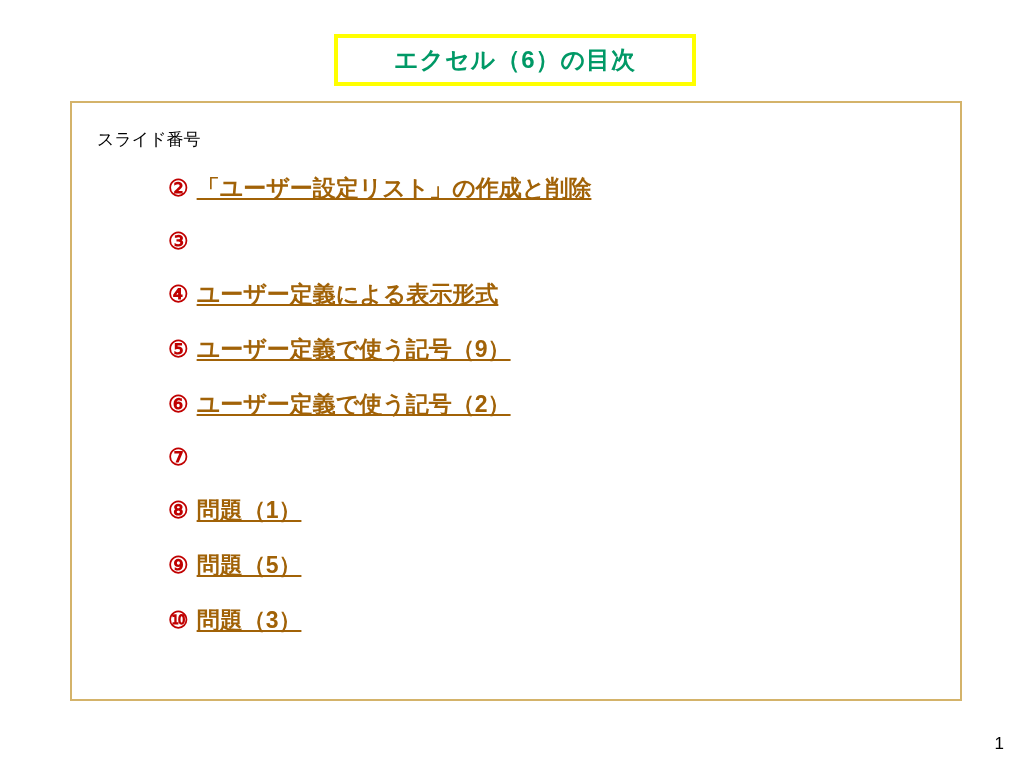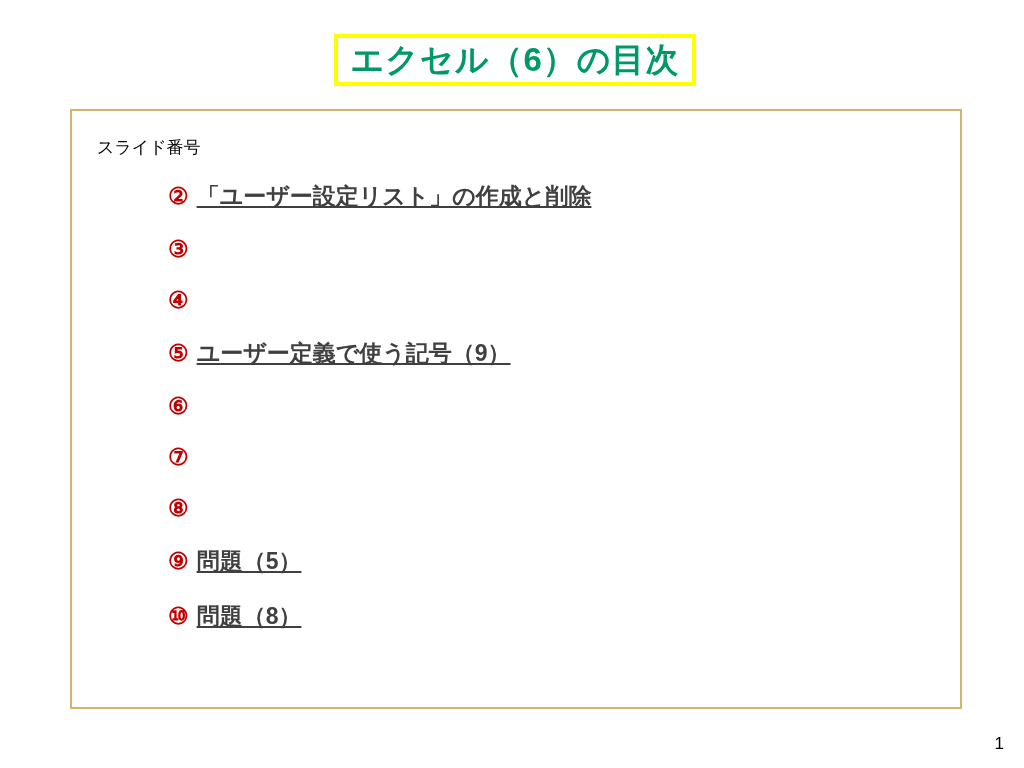--- a/index.html
+++ b/index.html
@@ -20,27 +20,27 @@
       left: 334px;
       width: 362px;
       height: 52px;
       border: 4px solid #ffff00;
       display: flex;
       align-items: center;
       justify-content: center;
     }
     .title-text {
       color: #009966;
-      font-size: 33px;
+      font-size: 24px;
       font-weight: bold;
       letter-spacing: 1px;
     }
     .content-box {
       position: absolute;
-      top: 109px;
+      top: 101px;
       left: 70px;
       width: 892px;
       height: 600px;
       border: 2px solid #d4b36a;
     }
     .slide-number-label {
       position: absolute;
       top: 25px;
       left: 25px;
       font-size: 17px;
@@ -58,21 +58,21 @@
       color: #c00000;
       display: flex;
       align-items: baseline;
     }
     .toc-number {
       color: #c00000;
       margin-right: 8px;
       white-space: nowrap;
     }
     .toc-link {
-      color: #404040;
+      color: #a16207;
       text-decoration: underline;
       cursor: pointer;
     }
     .page-number {
       position: absolute;
       bottom: 14px;
       right: 20px;
       font-size: 17px;
       color: #000000;
     }
@@ -90,38 +90,41 @@
   <div class="toc-list">
     <div class="toc-item">
       <span class="toc-number">②</span>
       <span class="toc-link">「ユーザー設定リスト」の作成と削除</span>
     </div>
     <div class="toc-item">
       <span class="toc-number">③</span>
     </div>
     <div class="toc-item">
       <span class="toc-number">④</span>
+      <span class="toc-link">ユーザー定義による表示形式</span>
     </div>
     <div class="toc-item">
       <span class="toc-number">⑤</span>
       <span class="toc-link">ユーザー定義で使う記号（9）</span>
     </div>
     <div class="toc-item">
       <span class="toc-number">⑥</span>
+      <span class="toc-link">ユーザー定義で使う記号（2）</span>
     </div>
     <div class="toc-item">
       <span class="toc-number">⑦</span>
     </div>
     <div class="toc-item">
       <span class="toc-number">⑧</span>
+      <span class="toc-link">問題（1）</span>
     </div>
     <div class="toc-item">
       <span class="toc-number">⑨</span>
       <span class="toc-link">問題（5）</span>
     </div>
     <div class="toc-item">
       <span class="toc-number">⑩</span>
-      <span class="toc-link">問題（8）</span>
+      <span class="toc-link">問題（3）</span>
     </div>
   </div>
 </div>
 
 <div class="page-number">1</div>
 
 </body></html>

